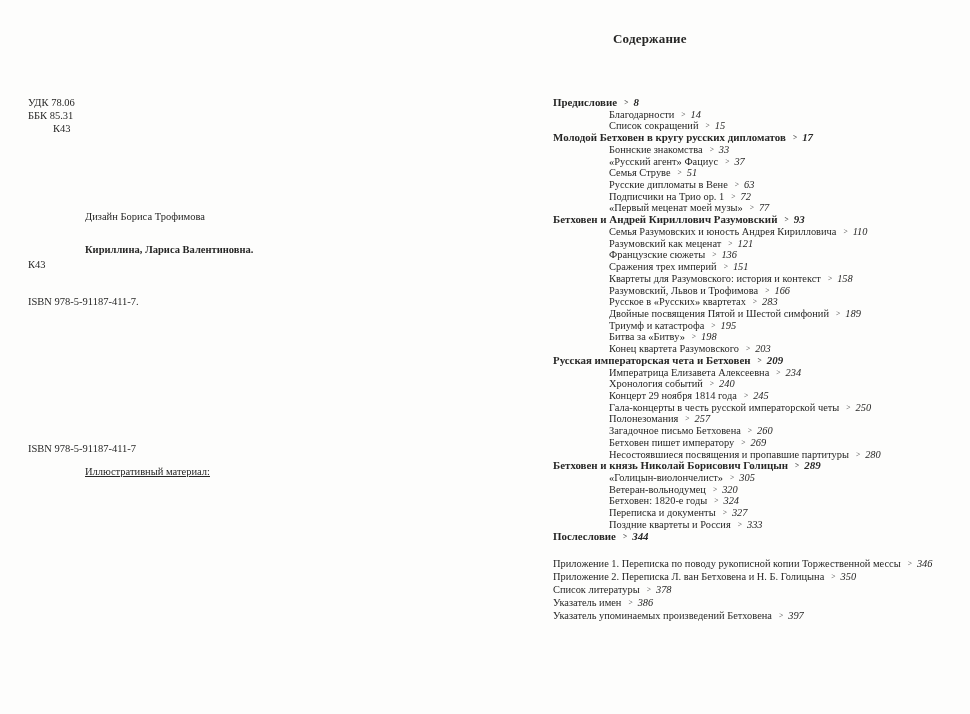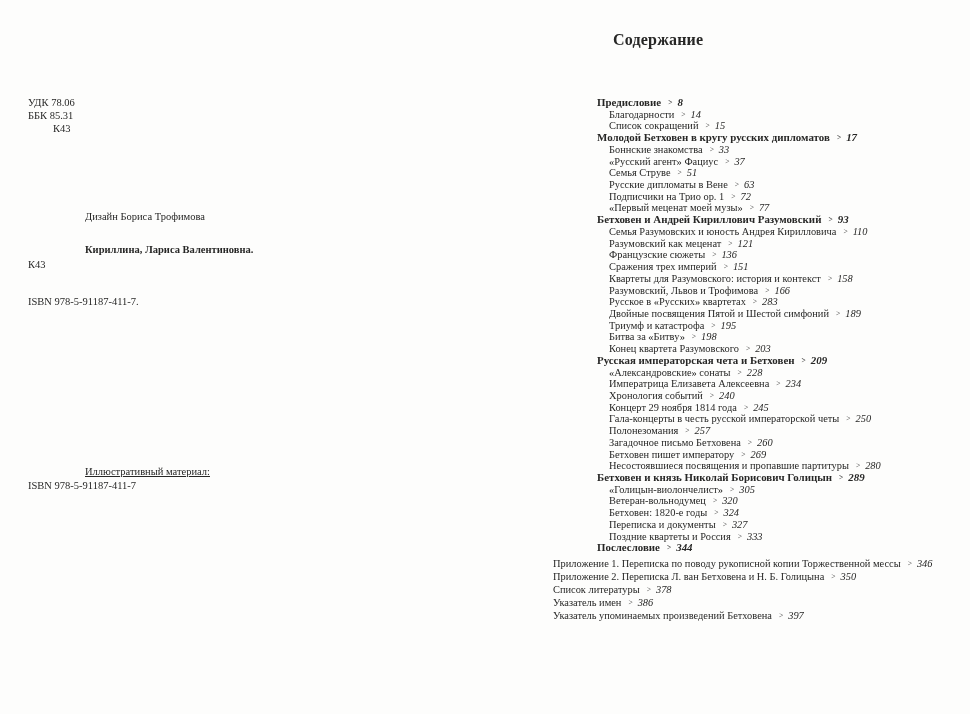--- a/index.html
+++ b/index.html
@@ -16,23 +16,23 @@
   .codes-line { line-height:13px; }
   .codes-k { padding-left:25px; }
   .lh15 > div { line-height:15px; }
   .lh12 > div { line-height:12.1px; }
   .annotation { font-size:10.2px; }
   .annotation > div { line-height:12.9px; }
   .udk-right { width:330px; text-align:right; }
   .udk-right > div { line-height:13px; }
 
   
-  .contents-title { font-size:16px; font-weight:700; letter-spacing:0.2px; }
+  .contents-title { font-size:13px; font-weight:700; letter-spacing:0.2px; }
   .toc-row { line-height:11.72px; height:11.72px; white-space:nowrap; font-size:10.4px; }
-  .toc-row.bold { font-size:10.9px;margin-left:44px; }
+  .toc-row.bold { font-size:10.9px; }
   .toc-row.indent { padding-left:56px; }
   .toc-arrow { font-size:7.5px; margin:0 5px 0 7px; position:relative; top:-1px; color:#3a3a39; }
   .toc-page { font-style:italic; }
   .appendix-row { line-height:12.9px; height:12.9px; white-space:nowrap; font-size:10.4px; }
 </style>
 </head>
 <body>
 
 <div class="sheet">
 
@@ -75,21 +75,21 @@
         <div></div>
         <div></div>
       </div>
 
     <div class="abs udk-right" style="left:85px; top:421px;">
 
     <div></div>
         <div></div>
       </div>
 
-    <div class="abs" style="left:28px; top:443px;margin-top:37px;">ISBN 978-5-91187-411-7</div>
+    <div class="abs" style="left:28px; top:443px;">ISBN 978-5-91187-411-7</div>
 
     <div class="abs" style="left:85px; top:466px;text-decoration:underline;">Иллюстративный материал:</div>
 
     <div class="abs lh12" style="left:85px; top:479px;">
 
     <div></div>
         <div></div>
         <div></div>
         <div></div>
         <div></div>
@@ -180,23 +180,20 @@
         <div class="toc-row indent">
           <span class="toc-label">Битва за «Битву»</span><span class="toc-arrow">&gt;</span><span class="toc-page">198</span>
         </div>
         <div class="toc-row indent">
           <span class="toc-label">Конец квартета Разумовского</span><span class="toc-arrow">&gt;</span><span class="toc-page">203</span>
         </div>
         <div class="toc-row bold">
           <span class="toc-label">Русская императорская чета и Бетховен</span><span class="toc-arrow">&gt;</span><span class="toc-page">209</span>
         </div>
         <div class="toc-row indent">
-          <span class="toc-label">«Александровские» сонаты</span><span class="toc-arrow">&gt;</span><span class="toc-page">228</span>
-        </div>
-        <div class="toc-row indent">
           <span class="toc-label">Императрица Елизавета Алексеевна</span><span class="toc-arrow">&gt;</span><span class="toc-page">234</span>
         </div>
         <div class="toc-row indent">
           <span class="toc-label">Хронология событий</span><span class="toc-arrow">&gt;</span><span class="toc-page">240</span>
         </div>
         <div class="toc-row indent">
           <span class="toc-label">Концерт 29 ноября 1814 года</span><span class="toc-arrow">&gt;</span><span class="toc-page">245</span>
         </div>
         <div class="toc-row indent">
           <span class="toc-label">Гала-концерты в честь русской императорской четы</span><span class="toc-arrow">&gt;</span><span class="toc-page">250</span>

